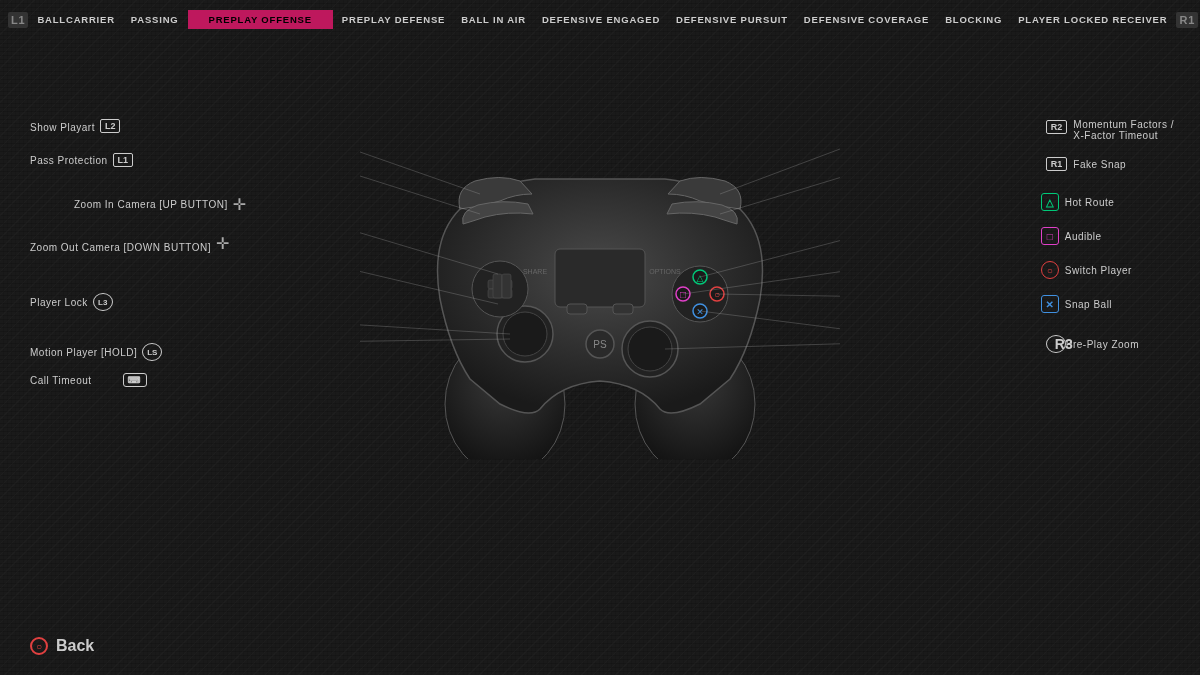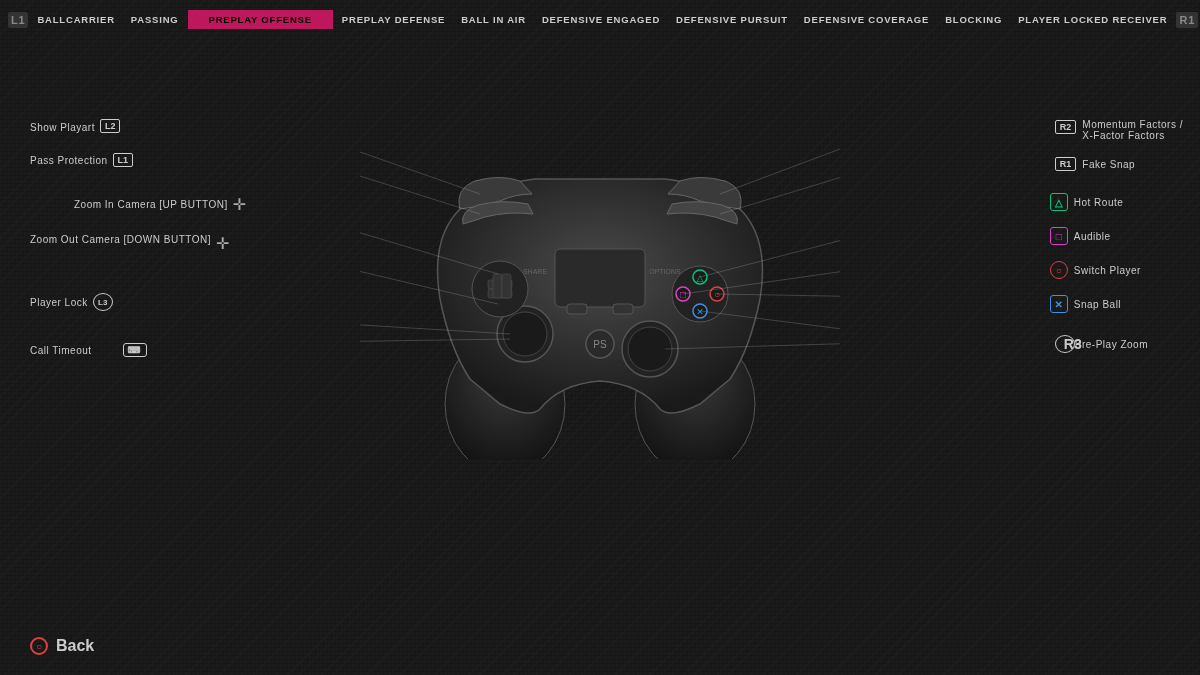--- a/index.html
+++ b/index.html
@@ -351,45 +351,49 @@
       <div style="display:flex; align-items:center; margin-bottom:28px;">
         <span class="label-text">Pass Protection</span>
         <span class="label-badge">L1</span>
       </div>
 
       <div style="display:flex; align-items:center; margin-bottom:20px;margin-left:44px;">
         <span class="label-text">Zoom In Camera [UP BUTTON]</span>
         <span style="margin-left:5px; color:#aaa; font-size:16px;">✛</span>
       </div>
 
-      <div style="display:flex; align-items:flex-start; margin-bottom:40px;margin-top:12px;">
+      <div style="display:flex; align-items:flex-end; margin-bottom:40px;margin-top:12px;">
         <span class="label-text">Zoom Out Camera [DOWN BUTTON]</span>
         <span style="margin-left:5px; color:#aaa; font-size:16px;">✛</span>
       </div>
 
       <div style="display:flex; align-items:center; margin-bottom:32px;">
         <span class="label-text">Player Lock</span>
         <span class="label-badge circle-badge" style="border-radius:50%; font-size:8px;">L3</span>
       </div>
 
+      <div style="display:flex; align-items:center; margin-bottom:12px;">
+        <span class="label-text">Motion Player [HOLD]</span>
+        <span class="label-badge circle-badge" style="border-radius:50%; font-size:8px;">LS</span>
+      </div>
 
       <div style="display:flex; align-items:center;gap:26px;">
         <span class="label-text">Call Timeout</span>
         <span class="label-badge keyboard-badge" style="margin-left:5px; font-size:9px; border-radius:3px; padding:1px 4px; letter-spacing:1px;">⌨</span>
       </div>
 
     </div>
 
-    <div style="position:absolute; right:17px; top:90px;">
+    <div style="position:absolute; right:26px; top:90px;">
 
       <div style="display:flex; align-items:flex-start; margin-bottom:16px;">
         <span class="label-badge" style="margin-right:6px; margin-top:1px;">R2</span>
         <div>
           <div class="label-text">Momentum Factors /</div>
-          <div class="label-text">X-Factor Factors</div>
+          <div class="label-text">X-Factor Timeout</div>
         </div>
       </div>
 
       <div style="display:flex; align-items:center; margin-bottom:22px;">
         <span class="label-badge" style="margin-right:6px;">R1</span>
         <span class="label-text">Fake Snap</span>
       </div>
 
       <div style="display:flex; align-items:center; margin-bottom:16px;">
         <div class="right-label-icon triangle-icon">△</div>

